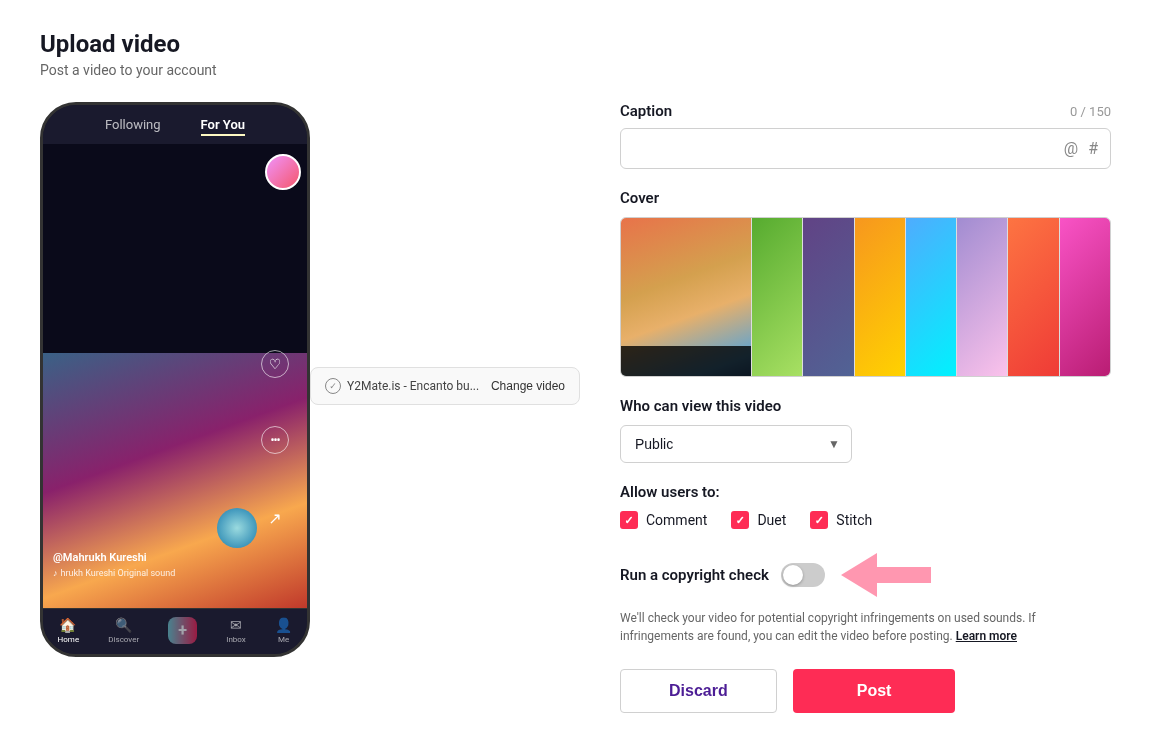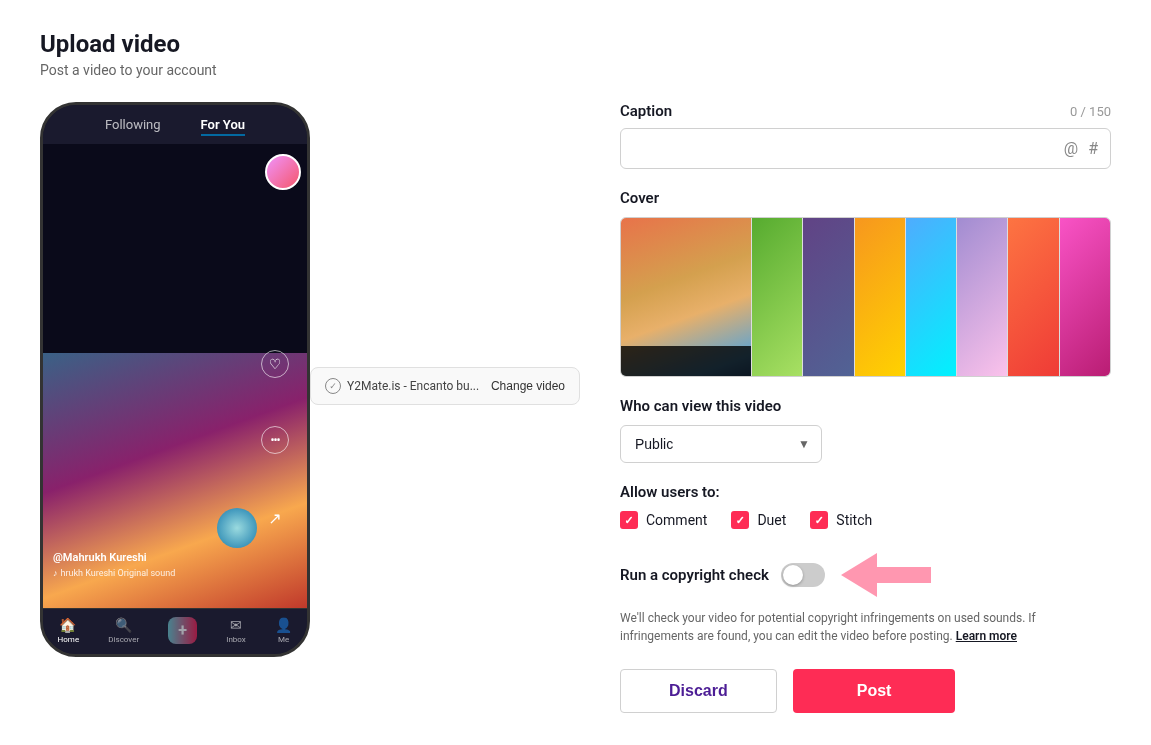--- a/index.html
+++ b/index.html
@@ -50,21 +50,21 @@
       background: #1a1a2e;
     }
     .phone-tab {
       font-size: 13px;
       color: #fff;
       opacity: 0.7;
     }
     .phone-tab.active {
       opacity: 1;
       font-weight: 600;
-      border-bottom: 2px solid #0369a1;
+      border-bottom: 2px solid #fef9c3;
       padding-bottom: 2px;
     }
 
     .phone-video-area {
       flex: 1;
       position: relative;
       overflow: hidden;
       background: #0d0d0d;
     }
 
@@ -337,21 +337,21 @@
     }
 
     
     .section-label {
       font-size: 15px;
       font-weight: 600;
       margin-bottom: 10px;
     }
 
     .dropdown-wrap {
-      width: 202px;
+      width: 232px;
       position: relative;
       margin-bottom: 20px;
     }
     .dropdown-select {
       width: 100%;
       padding: 10px 14px;
       border: 1px solid #d0d0d0;
       border-radius: 6px;
       font-size: 14px;
       color: #161823;

